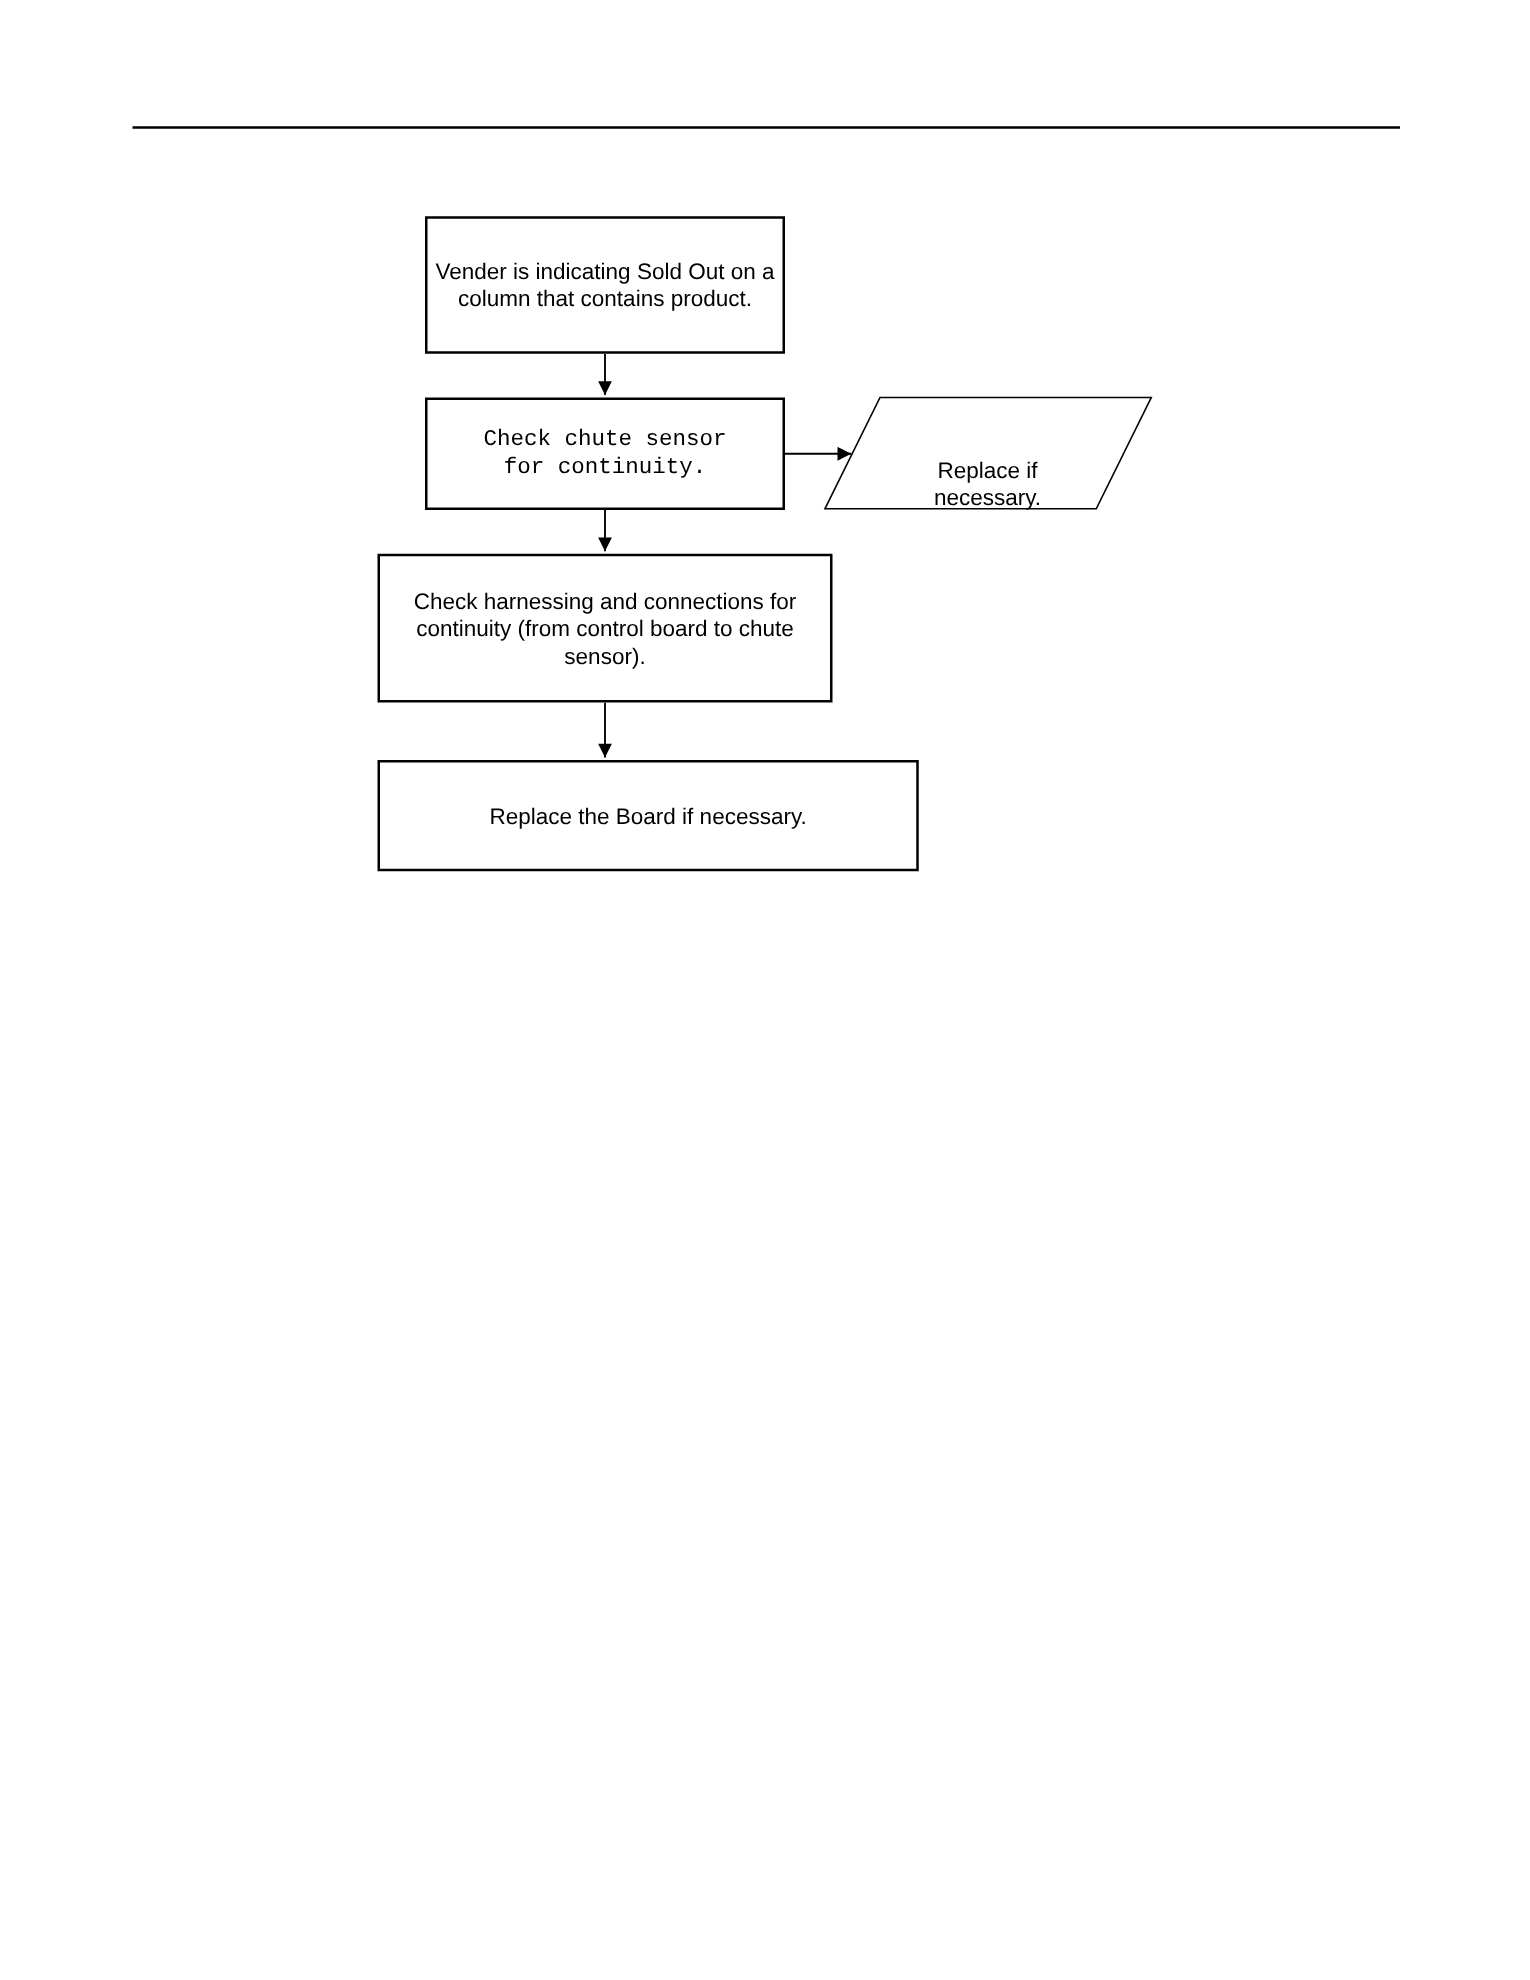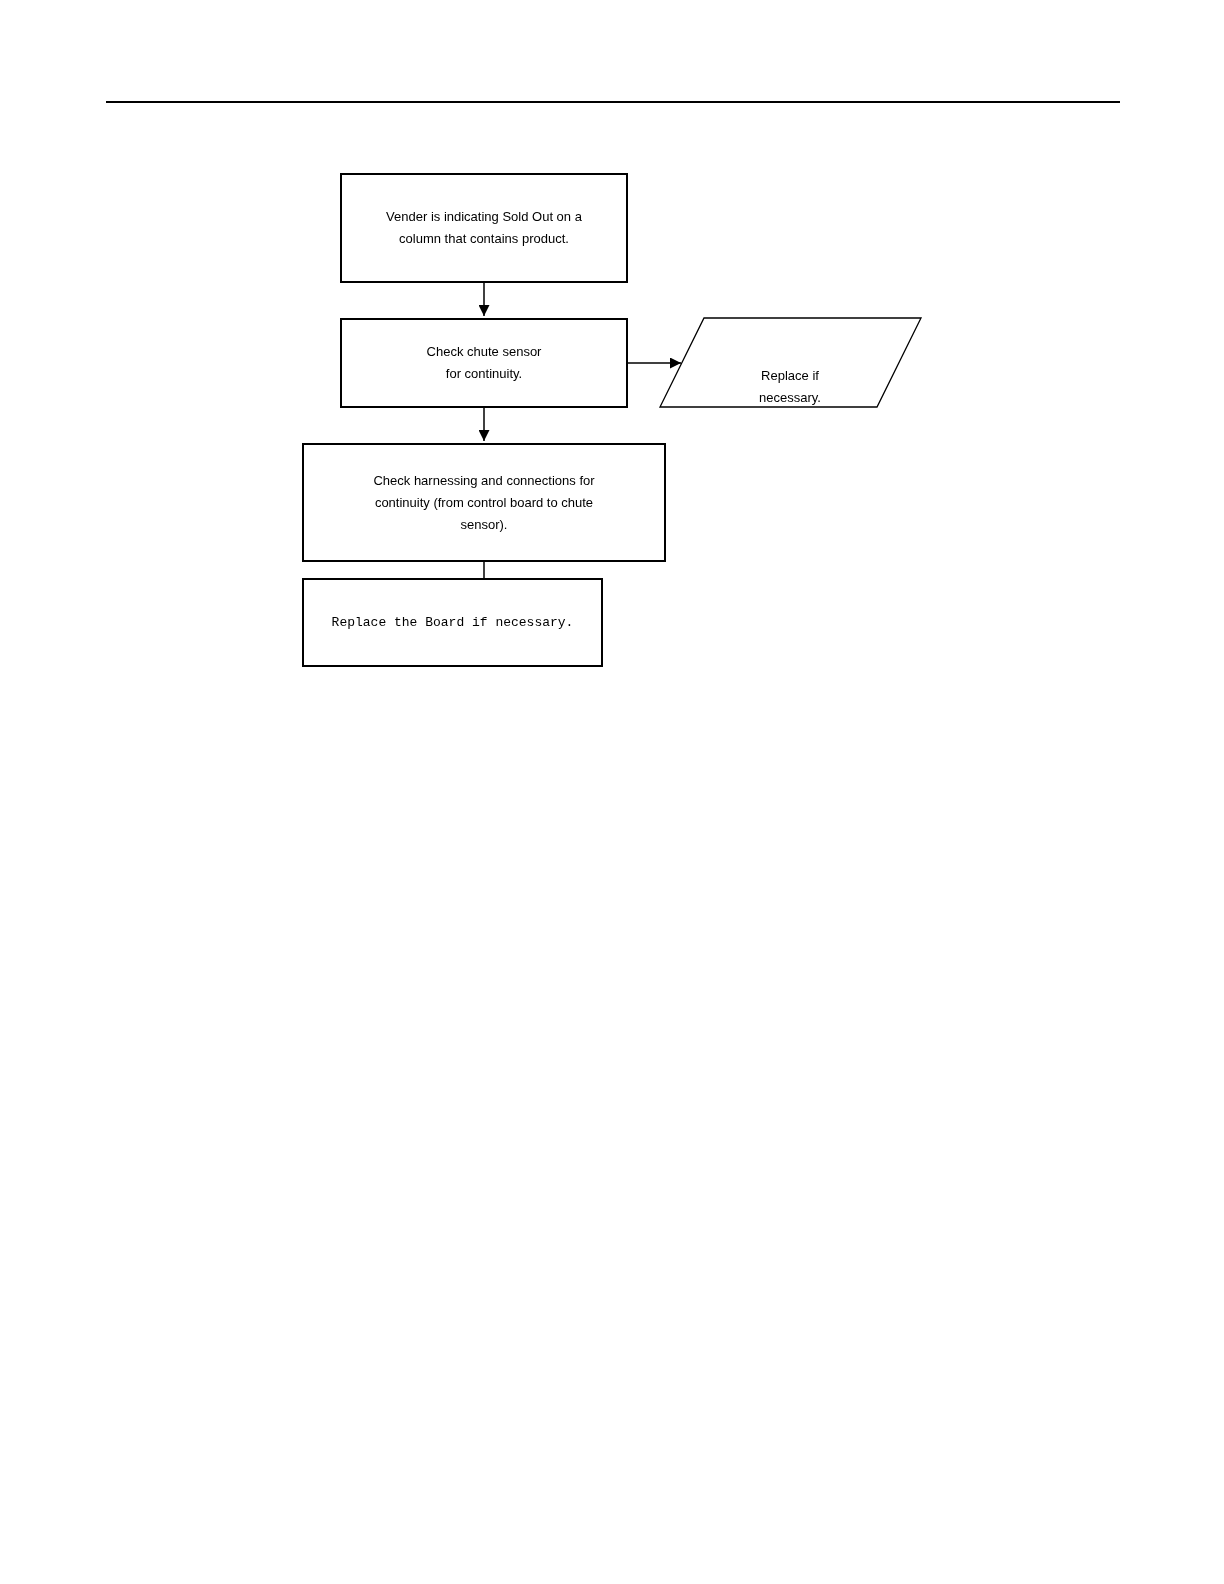--- a/index.html
+++ b/index.html
@@ -30,38 +30,38 @@
     top: 0;
     pointer-events: none;
   }
   .node {
     position: absolute;
     display: flex;
     align-items: center;
     justify-content: center;
     text-align: center;
     white-space: pre-line;
-    font-size: 13px;
+    font-size: 18px;
     line-height: 22px;
     color: #000000;
     box-sizing: border-box;
   }
   .node.rect {
     border: 2px solid #000000;
     background: #ffffff;
   }
   .node.para-text {
     background: transparent;
     margin-top: 24px;
   }
   #node-symptom        { left: 340px; top: 173px; width: 288px; height: 110px; }
-  #node-check-chute    { left: 340px; top: 318px; width: 288px; height: 90px;  }
+  #node-check-chute    { left: 340px; top: 318px; width: 288px; height: 90px; font-family: Liberation Mono, monospace;  }
   #node-replace-nec    { left: 690px; top: 318px; width: 200px; height: 89px;  }
   #node-check-harness  { left: 302px; top: 443px; width: 364px; height: 119px; }
-  #node-replace-board  { left: 302px; top: 578px; width: 301px; height: 89px; font-family: Liberation Mono, monospace;  }
+  #node-replace-board  { left: 302px; top: 608px; width: 433px; height: 89px;  }
 </style>
 </head>
 <body>
 
 <div class="page">
 
   <div class="top-rule"></div>
 
   <svg class="connectors" width="1224" height="1584" viewBox="0 0 1224 1584">
     <defs>

